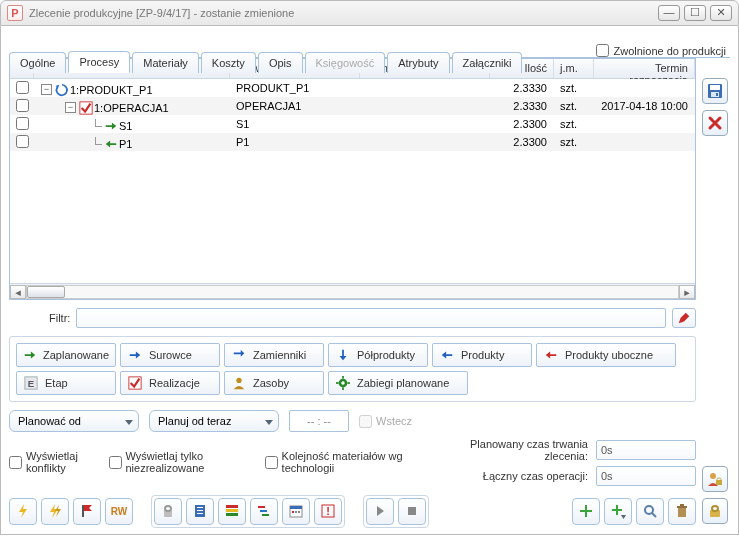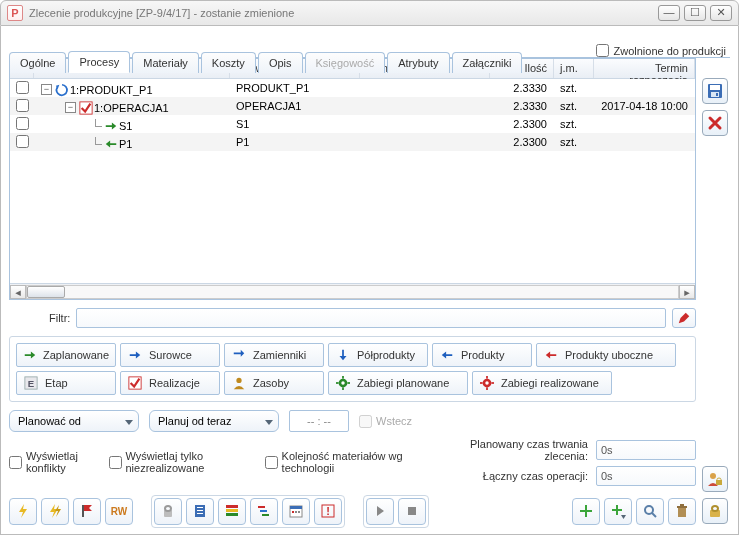--- a/index.html
+++ b/index.html
@@ -328,35 +328,20 @@
               <g fill="#2a8a2a">
                 <rect x="7" y="0" width="2" height="3"></rect>
                 <rect x="7" y="13" width="2" height="3"></rect>
                 <rect x="0" y="7" width="3" height="2"></rect>
                 <rect x="13" y="7" width="3" height="2"></rect>
               </g>
             </svg>
           </span>
           <span>Zabiegi planowane</span>
         </div>
-        <div class="abtn wide">
-          <span class="aicn">
-            <svg width="14" height="14" viewBox="0 0 16 16">
-              <circle cx="8" cy="8" r="5" fill="#cc2b2b"></circle>
-              <circle cx="8" cy="8" r="2" fill="#fff"></circle>
-              <g fill="#cc2b2b">
-                <rect x="7" y="0" width="2" height="3"></rect>
-                <rect x="7" y="13" width="2" height="3"></rect>
-                <rect x="0" y="7" width="3" height="2"></rect>
-                <rect x="13" y="7" width="3" height="2"></rect>
-              </g>
-            </svg>
-          </span>
-          <span>Zabiegi realizowane</span>
-        </div>
       </div>
   </div>
 
   <div class="plan-row">
     <div class="combo" style="width:130px">
         <span>Planować od</span>
       </div>
     <div class="combo" style="width:130px">
         <span>Planuj od teraz</span>
       </div>

